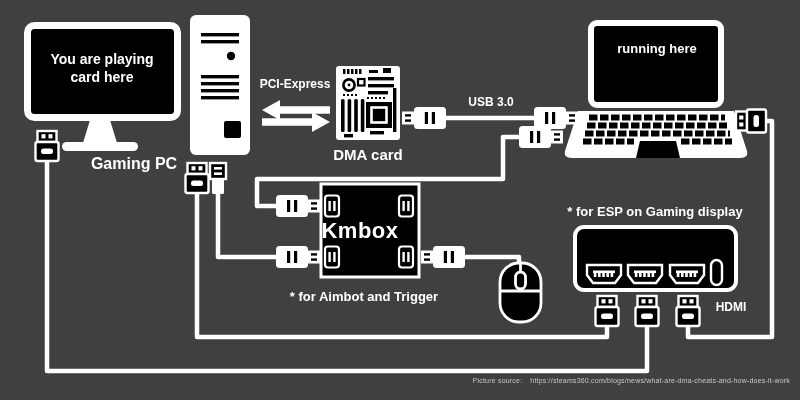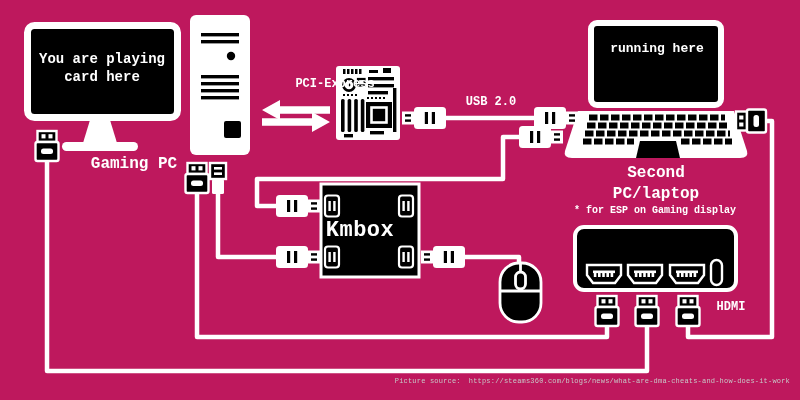--- a/index.html
+++ b/index.html
@@ -1,29 +1,29 @@
 <!DOCTYPE html>
 <html><head>
 <meta charset="utf-8">
 <style>
   html,body{margin:0;padding:0;background:#000;}
   #canvas{
-    position:relative;width:800px;height:400px;background:#be185d;
-    font-family:Liberation Mono, monospace;color:#ffffff;overflow:hidden;
+    position:relative;width:800px;height:400px;background:#404040;
+    font-family:Liberation Sans, sans-serif;color:#ffffff;overflow:hidden;
   }
   #art{position:absolute;left:0;top:0;}
   .lbl{position:absolute;color:#fff;font-weight:bold;text-align:center;line-height:1.3;}
   .screen-text{font-size:14px;}
   .screen-text-sm{font-size:13px;}
   .device-label{font-size:16px;}
   .small-label{font-size:12px;}
   .dma-label{font-size:15px;}
   .kmbox-label{font-size:22px;letter-spacing:.5px;}
   .fuser-label{font-size:19px;}
-  .note-label{font-size:10px;}
+  .note-label{font-size:13px;}
   .footer{
     position:absolute;top:377px;right:10px;color:#c8c8c8;font-size:7px;
     font-weight:normal;text-align:right;letter-spacing:.2px;
   }
   .footer .url{margin-left:8px;}
   .wire{stroke:#ffffff;stroke-width:4.5;fill:none;stroke-linejoin:round;}
 </style>
 </head>
 <body>
 
@@ -193,33 +193,34 @@
     <use href="#hdmi-v" transform="translate(688,296)"></use>
   </svg>
 
   <div class="lbl screen-text" style="left:36px;top:50px;width:132px;">
     <span style="display:block">You are playing</span>
     <span style="display:block">card here</span>
   </div>
 
   <div class="lbl device-label" style="left:74px;top:154px;width:120px;">Gaming PC</div>
 
-  <div class="lbl small-label" style="left:255px;top:77px;width:80px;margin-left:40px;">PCI-Express</div>
-
-
-  <div class="lbl small-label" style="left:461px;top:95px;width:60px;">USB 2.0</div>
+  <div class="lbl small-label" style="left:255px;top:77px;width:80px;">PCI-Express</div>
+
+  <div class="lbl dma-label" style="left:328px;top:145px;width:80px;">DMA card</div>
+
+  <div class="lbl small-label" style="left:461px;top:95px;width:60px;">USB 3.0</div>
 
   <div class="lbl screen-text-sm" style="left:596px;top:41px;width:122px;">
     <span style="display:block">running here</span>
   </div>
 
-  <div class="lbl device-label" style="left:581px;top:163px;width:150px;">Second PC/laptop</div>
 
   <div class="lbl kmbox-label" style="left:320px;top:217px;width:80px;">Kmbox</div>
 
+  <div class="lbl note-label" style="left:264px;top:289px;width:200px;">* for Aimbot and Trigger</div>
 
   <div class="lbl note-label" style="left:545px;top:204px;width:220px;">* for ESP on Gaming display</div>
 
 
   <div class="lbl small-label" style="left:706px;top:300px;width:50px;">HDMI</div>
 
   <div class="footer">
     <span>Picture source:</span><span class="url">https://steams360.com/blogs/news/what-are-dma-cheats-and-how-does-it-work</span>
   </div>
 

